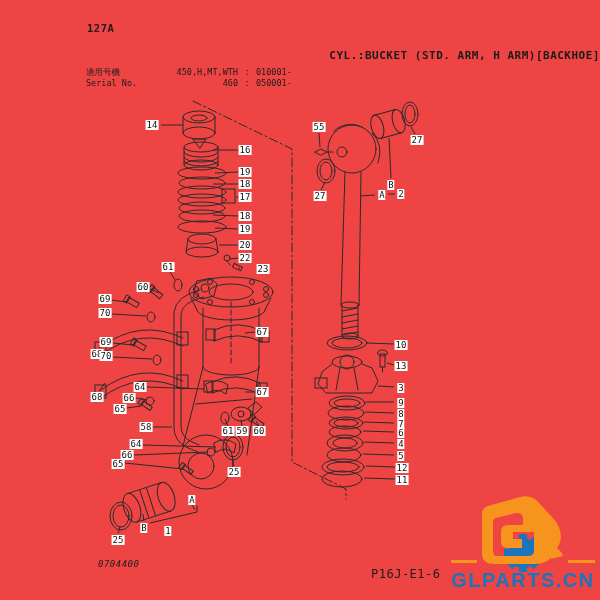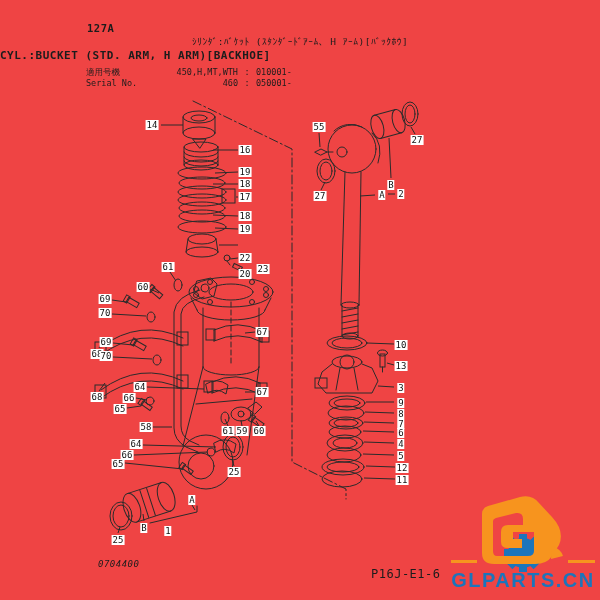--- a/index.html
+++ b/index.html
@@ -1,21 +1,21 @@
 <!DOCTYPE html>
 <html><head>
 <meta charset="utf-8">
 <style>
   html,body{margin:0;padding:0;background:#ffffff;}
   .page{position:relative;width:600px;height:600px;background:#ef4444;overflow:hidden;
         font-family:"DejaVu Sans Mono","Liberation Mono",monospace;color:#1c1c1c;}
   .abs{position:absolute;}
   .page-code{left:87px;top:22px;font-size:10.5px;font-weight:bold;letter-spacing:.5px;}
   .title-jp{left:0;right:0;top:36px;text-align:center;font-size:9.5px;letter-spacing:.5px;}
-  .title-en{left:0;right:0;top:49px;text-align:left;font-size:11px;font-weight:bold;letter-spacing:.5px;}
+  .title-en{left:0;right:0;top:49px;text-align:right;font-size:11px;font-weight:bold;letter-spacing:.5px;}
   .serial-table{left:86px;top:67px;font-size:8.5px;line-height:1.3;}
   .serial-row{display:flex;white-space:pre;}
   .serial-label{display:inline-block;width:64px;}
   .serial-model{display:inline-block;width:88px;text-align:right;}
   .serial-sep{display:inline-block;width:18px;text-align:center;}
   svg.layer{position:absolute;left:0;top:0;}
   #leader-svg line{stroke:#2b2b2b;stroke-width:1;}
   .callout{position:absolute;transform:translate(-50%,-50%);font-size:9px;color:#111;
            background:#fff;padding:0 1px;white-space:nowrap;}
   .kit-note{left:254px;top:486px;width:64px;text-align:center;font-size:8.5px;line-height:1.3;}
@@ -27,21 +27,20 @@
   .doc-number{left:98px;top:559px;font-size:9px;font-style:italic;letter-spacing:.5px;}
   .page-ref{left:371px;top:567px;font-size:12px;letter-spacing:.5px;}
   .watermark{left:448px;top:490px;width:150px;height:102px;}
 </style>
 </head>
 <body>
 
 <div class="page">
 
   <div class="abs page-code">127A</div>
-  <div class="abs title-jp">ｼﾘﾝﾀﾞ:ﾊﾞｹｯﾄ (ｽﾀﾝﾀﾞｰﾄﾞｱｰﾑ､ H ｱｰﾑ)[ﾊﾞｯｸﾎｳ]</div>
   <div class="abs title-en">CYL.:BUCKET (STD. ARM, H ARM)[BACKHOE]</div>
 
   <div class="abs serial-table">
     <div class="serial-row">
       <span class="serial-label">適用号機</span>
       <span class="serial-model">450,H,MT,WTH</span>
       <span class="serial-sep">:</span>
       <span class="serial-range">010001-</span>
     </div>
     <div class="serial-row">
@@ -314,21 +313,21 @@
     </svg>
 
   <div class="abs" id="callout-layer" style="left:0;top:0;width:600px;height:600px;">
       <div class="callout" style="left: 152px; top: 125px;">14</div>
       <div class="callout" style="left: 245px; top: 150px;">16</div>
       <div class="callout" style="left: 245px; top: 172px;">19</div>
       <div class="callout" style="left: 245px; top: 184px;">18</div>
       <div class="callout" style="left: 245px; top: 197px;">17</div>
       <div class="callout" style="left: 245px; top: 216px;">18</div>
       <div class="callout" style="left: 245px; top: 229px;">19</div>
-      <div class="callout" style="left: 245px; top: 245px; margin-top: 29px;">20</div>
+      <div class="callout" style="left: 245px; top: 245px;">20</div>
       <div class="callout" style="left: 245px; top: 258px;">22</div>
       <div class="callout" style="left: 245px; top: 269px; margin-left: 18px;">23</div>
       <div class="callout" style="left: 168px; top: 267px;">61</div>
       <div class="callout" style="left: 143px; top: 287px;">60</div>
       <div class="callout" style="left: 105px; top: 299px;">69</div>
       <div class="callout" style="left: 105px; top: 313px;">70</div>
       <div class="callout" style="left: 97px; top: 354px;">68</div>
       <div class="callout" style="left: 106px; top: 342px;">69</div>
       <div class="callout" style="left: 106px; top: 356px;">70</div>
       <div class="callout" style="left: 97px; top: 397px;">68</div>

